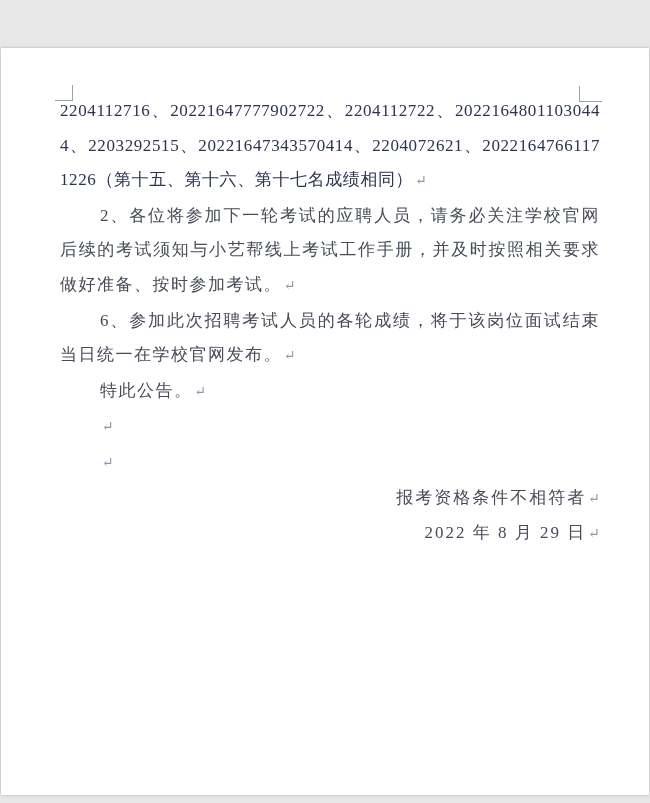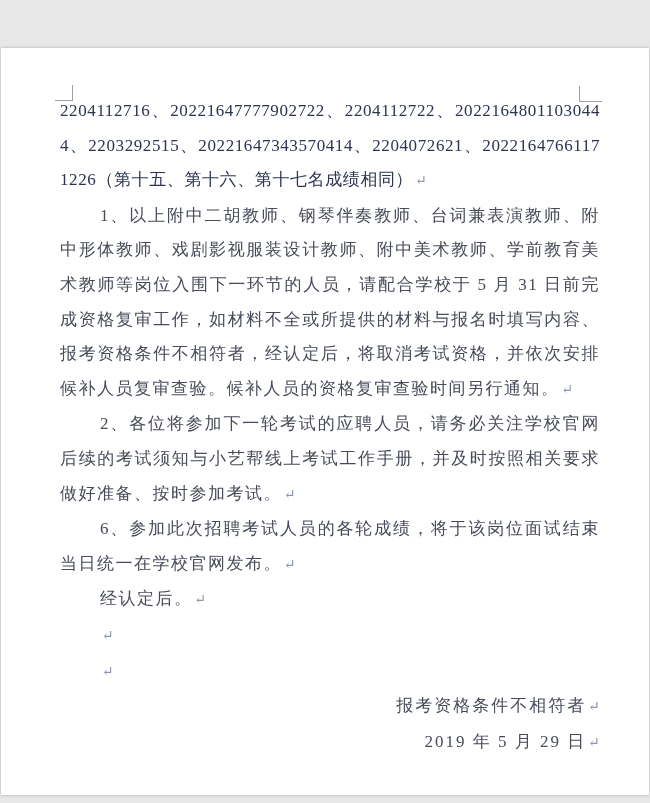--- a/index.html
+++ b/index.html
@@ -72,22 +72,21 @@
   }
 </style>
 </head>
 <body>
 
 <div class="page">
   <div class="cropmark tl"></div>
   <div class="cropmark tr"></div>
   <div class="textblock" id="doc-body">
       <div class="para numbers"><span>2204112716、20221647777902722、2204112722、20221648011030444、2203292515、20221647343570414、2204072621、20221647661171226（第十五、第十六、第十七名成绩相同）</span><span class="pilcrow">↵</span></div>
-      <div class="para indent"><span>1、以上附中二胡教师、钢琴伴奏教师、台词兼表演教师、附中形体教师、戏剧影视服装设计教师、附中美术教师、学前教育美术教师等岗位入围下一环节的人员，请配合学校于 5 月 31 日前完成资格复审工作，如材料不全或所提供的材料与报名时填写内容、报考资格条件不相符者，经认定后，将取消考试资格，并依次安排候补人员复审查验。候补人员的资格复审查验时间另行通知。</span><span class="pilcrow">↵</span></div>
       <div class="para indent"><span>2、各位将参加下一轮考试的应聘人员，请务必关注学校官网后续的考试须知与小艺帮线上考试工作手册，并及时按照相关要求做好准备、按时参加考试。</span><span class="pilcrow">↵</span></div>
       <div class="para indent"><span>6、参加此次招聘考试人员的各轮成绩，将于该岗位面试结束当日统一在学校官网发布。</span><span class="pilcrow">↵</span></div>
-      <div class="para indent"><span>经认定后。</span><span class="pilcrow">↵</span></div>
+      <div class="para indent"><span>特此公告。</span><span class="pilcrow">↵</span></div>
       <div class="para indent"><span></span><span class="pilcrow">↵</span></div>
       <div class="para indent"><span></span><span class="pilcrow">↵</span></div>
       <div class="para right"><span>报考资格条件不相符者</span><span class="pilcrow">↵</span></div>
-      <div class="para right"><span>2019 年 5 月 29 日</span><span class="pilcrow">↵</span></div>
+      <div class="para right"><span>2022 年 8 月 29 日</span><span class="pilcrow">↵</span></div>
     </div>
 </div>
 
 </body></html>

